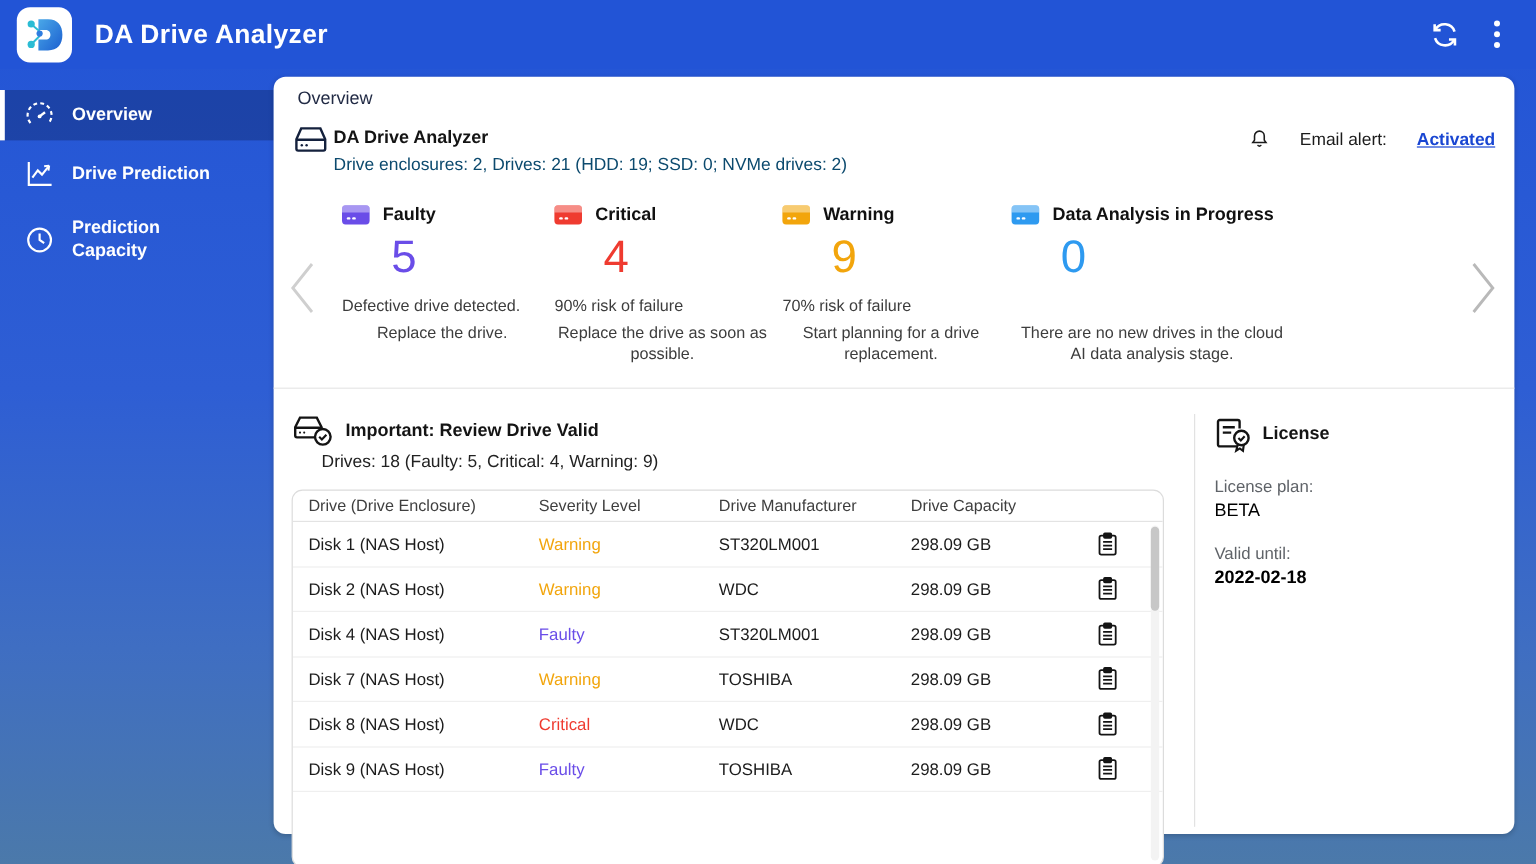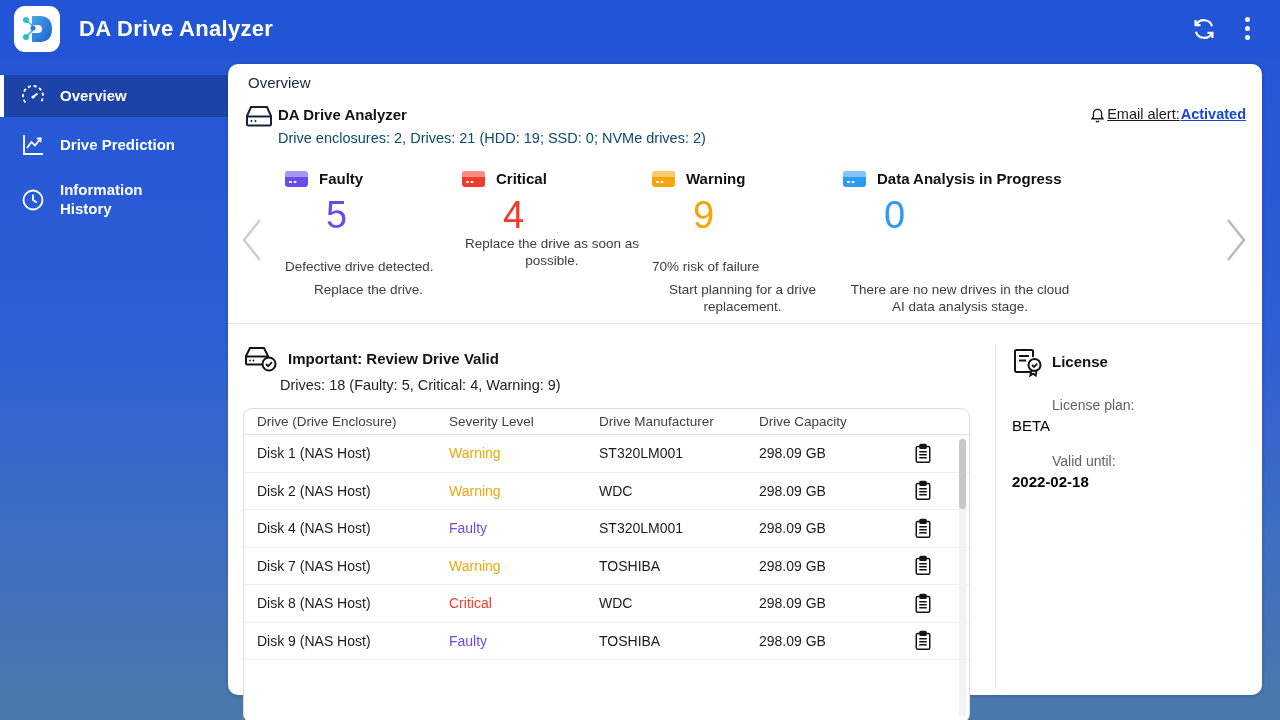--- a/index.html
+++ b/index.html
@@ -31,59 +31,59 @@
   
   .card { position:absolute; left:228px; top:64px; width:1034px; height:631px; background:#fff; border-radius:10px; box-shadow:0 1px 4px rgba(0,0,0,.18); }
   .abs { position:absolute; }
 
   .page-title { left:20px; top:10px; font-size:15px; color:#222b45; }
 
   .summary-ic { left:16px; top:39px; }
   .summary-title { left:50px; top:42px; font-size:15px; font-weight:bold; color:#141414; }
   .summary-sub { left:50px; top:66px; font-size:14.5px; color:#0c4a6e; }
 
-  .email-alert { top:42px; right:16px; display:flex; align-items:flex-start; gap:1px; font-size:14.5px; color:#1b1b1b;text-decoration:underline; }
+  .email-alert { top:42px; right:16px; display:flex; align-items:flex-end; gap:25px; font-size:14.5px; color:#1b1b1b; }
   .email-link { color:#1946d2; font-weight:bold; text-decoration:underline; cursor:pointer; }
 
   .chev { color:#cfcfcf; cursor:pointer; }
   .chev-left { left:12px; top:152px; }
   .chev-right { right:14px; top:152px; }
 
   .cards-row { left:57px; top:106px; display:flex; }
   .scard { flex:none; }
   .scard-head { display:flex; align-items:center; gap:11px; }
   .scard-label { font-size:15px; font-weight:bold; color:#111; }
   .chip { width:23px; height:16px; border-radius:3px; position:relative; flex:none; }
   .chip::before { content:""; position:absolute; left:0; right:0; top:0; height:6px; border-radius:3px 3px 0 0; background:rgba(255,255,255,.42); }
   .chip::after { content:""; position:absolute; left:4px; bottom:3.5px; width:2.5px; height:2.5px; border-radius:50%; background:#fff; box-shadow:4.5px 0 0 #fff; }
   .scard-num { font-size:38px; font-weight:400; line-height:1; padding-left:41px; margin-top:9px; }
-  .scard-line1 { font-size:13.5px; color:#3d3d3d; margin-top:25px; min-height:21px; padding-right:8px; }
+  .scard-line1 { font-size:13.5px; color:#3d3d3d; margin-top:13px; min-height:21px; padding-right:8px; }
   .scard-line2 { font-size:13.5px; color:#3d3d3d; margin-top:1px; line-height:1.28; padding-right:10px;text-align:center; }
 
   .divider { left:0; right:0; top:259px; border-top:1px solid #e6e6e6; }
 
   .review-ic { left:15px; top:281px; }
   .review-title { left:60px; top:286px; font-size:15px; font-weight:bold; color:#141414; }
-  .review-sub { left:52px; top:313px; font-size:14.5px; color:#222; }
+  .review-sub { left:40px; top:313px; font-size:14.5px; color:#222; }
 
   
   .dtable { left:15px; top:344px; width:727px; height:315px; border:1px solid #dcdcdc; border-radius:9px; overflow:hidden; background:#fff; }
   .thead, .trow { display:grid; grid-template-columns:192px 150px 160px 153px 1fr; align-items:center; padding-left:13px; }
   .thead { height:26px; font-size:13.5px; color:#3f3f3f; border-bottom:1px solid #e3e3e3; }
   .trow { height:37.5px; font-size:14px; color:#1c1c1c; border-bottom:1px solid #efefef; }
   .sev { font-weight:normal; }
   .clip-btn { background:none; border:none; cursor:pointer; padding:0; width:20px; margin-left:2px; }
   .scrollbar { position:absolute; right:3px; top:29px; bottom:5px; width:7px; border-radius:4px; background:#f3f3f3; }
   .scroll-thumb { position:absolute; top:1px; left:0; width:7px; height:70px; border-radius:4px; background:#c7c7c7; cursor:pointer; }
 
   .vdivider { left:767px; top:281px; height:344px; border-left:1px solid #e2e2e2; }
 
   .license-ic { left:783px; top:283px; }
   .license-title { left:824px; top:289px; font-size:15px; font-weight:bold; color:#141414; }
-  .lic-label { font-size:14px; color:#5f6368;margin-left:40px; }
+  .lic-label { font-size:14px; color:#5f6368; }
   .lic-value { font-size:15px; color:#000000; }
   .lp-label { left:784px; top:333px; }
   .lp-value { left:784px; top:353px; }
   .vu-label { left:784px; top:389px; }
   .vu-value { left:784px; top:409px; font-weight:bold; }
 </style>
 </head>
 <body>
 
 <div class="topbar">
@@ -137,21 +137,21 @@
       <path d="M7 16l4.5-6 3.5 3.5L21 6"></path>
       <path d="M21 6l-4.2.6M21 6l-.6 4.2" stroke-width="1.6"></path>
     </svg>
     <span class="lbl">Drive Prediction</span>
   </div>
   <div class="side-item">
     <svg class="side-ic" viewBox="0 0 26 26" fill="none" stroke="#fff" stroke-width="1.8">
       <circle cx="13" cy="13" r="9.5"></circle>
       <path d="M13 7.5V13l3.8 2.6"></path>
     </svg>
-    <span class="lbl">Information History</span>
+    <span class="lbl">Prediction Capacity</span>
   </div>
 </nav>
 
 <main class="card">
 
   <div class="abs page-title">Overview</div>
 
   <svg class="abs summary-ic" width="30" height="27" viewBox="0 0 30 27" fill="none" stroke="#14213d" stroke-width="2">
     <path d="M7 4h16l4 9v8a1.5 1.5 0 0 1-1.5 1.5h-21A1.5 1.5 0 0 1 3 21v-8z"></path>
     <line x1="3.5" y1="13.5" x2="26.5" y2="13.5"></line>
@@ -188,20 +188,21 @@
       <div class="scard-line1">Defective drive detected.</div>
       <div class="scard-line2">Replace the drive.</div>
     </div>
 
     <div class="scard" style="width:190px">
       <div class="scard-head">
         <span class="chip" style="background: rgb(239, 59, 48);"></span>
         <span class="scard-label">Critical</span>
       </div>
       <div class="scard-num" style="color: rgb(239, 59, 48);">4</div>
+      <div class="scard-line1">90% risk of failure</div>
       <div class="scard-line2">Replace the drive as soon as possible.</div>
     </div>
 
     <div class="scard" style="width:191px">
       <div class="scard-head">
         <span class="chip" style="background: rgb(242, 165, 12);"></span>
         <span class="scard-label">Warning</span>
       </div>
       <div class="scard-num" style="color: rgb(242, 165, 12);">9</div>
       <div class="scard-line1">70% risk of failure</div>

